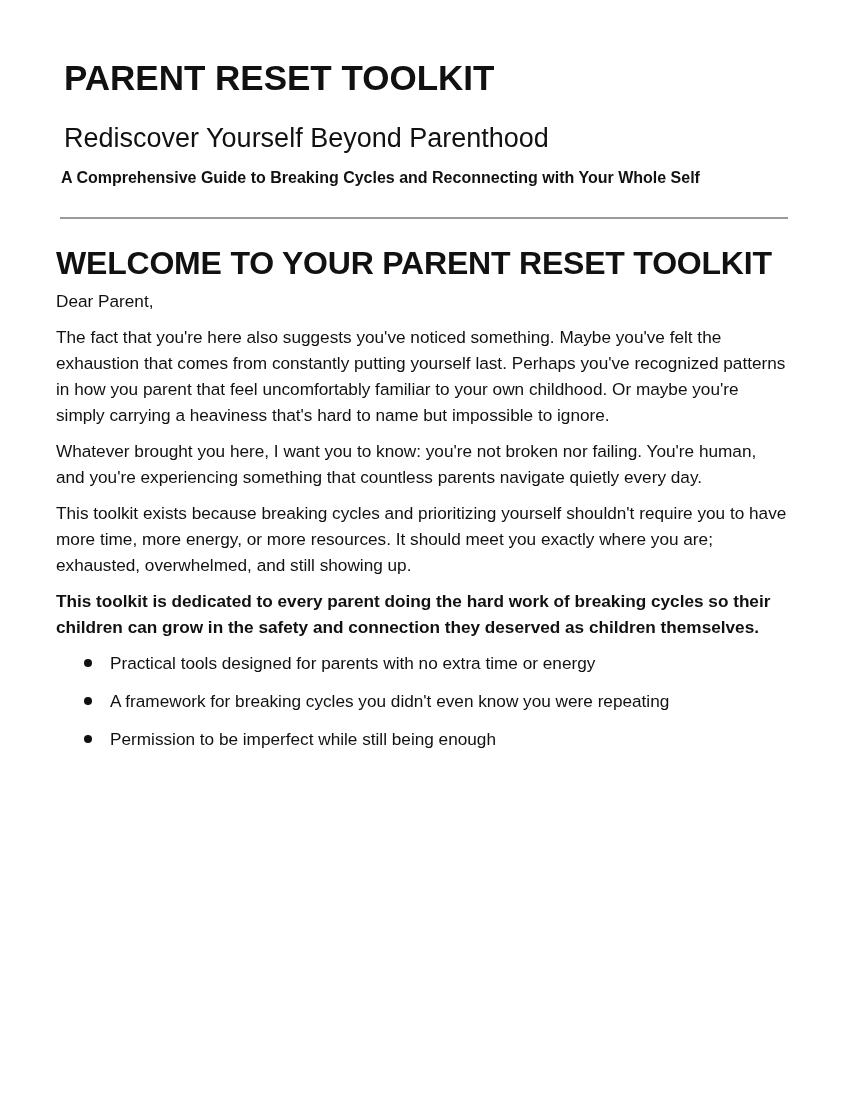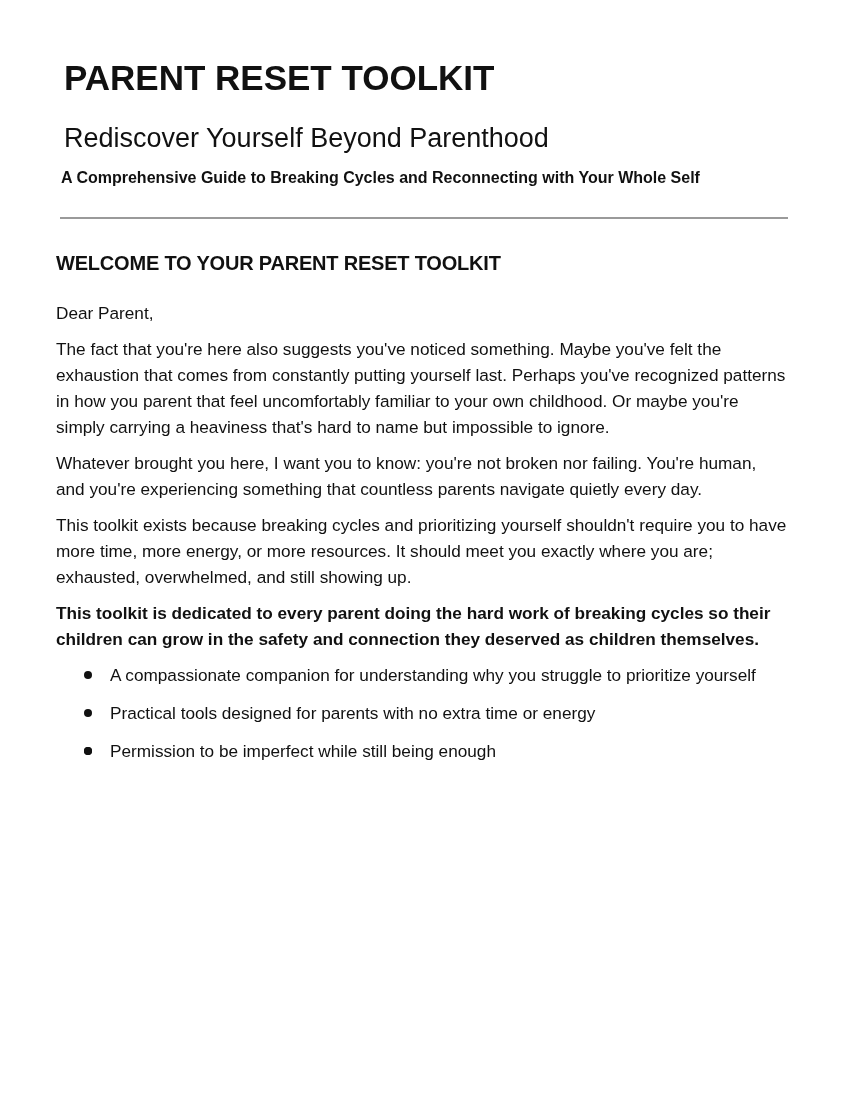--- a/index.html
+++ b/index.html
@@ -20,24 +20,24 @@
   .doc-tagline {
     margin: 0; position: absolute; top: 167px; left: 61px;
     font-size: 16px; font-weight: 700; line-height: 22px;
   }
   hr.divider {
     position: absolute; top: 217px; left: 60px; width: 728px;
     margin: 0; border: 0; border-top: 2px solid #9a9a9a; height: 0;
   }
   h1.section-title {
     margin: 0; position: absolute; top: 243px; left: 56px;
-    font-size: 20px; font-weight: 700; line-height: 40px; letter-spacing: -0.2px;
+    font-size: 32px; font-weight: 700; line-height: 40px; letter-spacing: -0.2px;
   }
   .body {
-    position: absolute; top: 300px; left: 56px; width: 732px;
+    position: absolute; top: 288px; left: 56px; width: 732px;
     font-size: 17.2px; line-height: 26px;
   }
   .body p { margin: 0 0 10px 0; }
   .body b { font-weight: 700; }
   .body p.salutation { margin-bottom: 10px; }
   .body p.bold-block { font-weight: 700; }
   .body p.list-heading { font-weight: 700; margin-bottom: 10px; }
   ul.features { list-style: none; margin: 0; padding: 0 0 0 26px; }
   ul.features li {
     position: relative; padding-left: 28px; margin-bottom: 12px;
@@ -58,19 +58,18 @@
 
   <h1 class="section-title">WELCOME TO YOUR PARENT RESET TOOLKIT</h1>
 
   <div class="body">
     <p class="salutation">Dear Parent,</p>
     <p>The fact that you're here also suggests you've noticed something. Maybe you've felt the exhaustion that comes from constantly putting yourself last. Perhaps you've recognized patterns in how you parent that feel uncomfortably familiar to your own childhood. Or maybe you're simply carrying a heaviness that's hard to name but impossible to ignore.</p>
     <p>Whatever brought you here, I want you to know: you're not broken nor failing. You're human, and you're experiencing something that countless parents navigate quietly every day.</p>
     <p>This toolkit exists because breaking cycles and prioritizing yourself shouldn't require you to have more time, more energy, or more resources. It should meet you exactly where you are; exhausted, overwhelmed, and still showing up.</p>
     <p class="bold-block">This toolkit is dedicated to every parent doing the hard work of breaking cycles so their children can grow in the safety and connection they deserved as children themselves.</p>
     <ul class="features">
-      <li><span class="bullet"></span><span>A compassionate companion for understanding why you struggle to prioritize yourself</span></li>
       <li><span class="bullet"></span><span>Practical tools designed for parents with no extra time or energy</span></li>
-      <li><span class="bullet"></span></li>
+      <li><span class="bullet"></span><span>A framework for breaking cycles you didn't even know you were repeating</span></li>
       <li><span class="bullet"></span><span>Permission to be imperfect while still being enough</span></li>
     </ul>
   </div>
 </div>
 
 </body></html>

